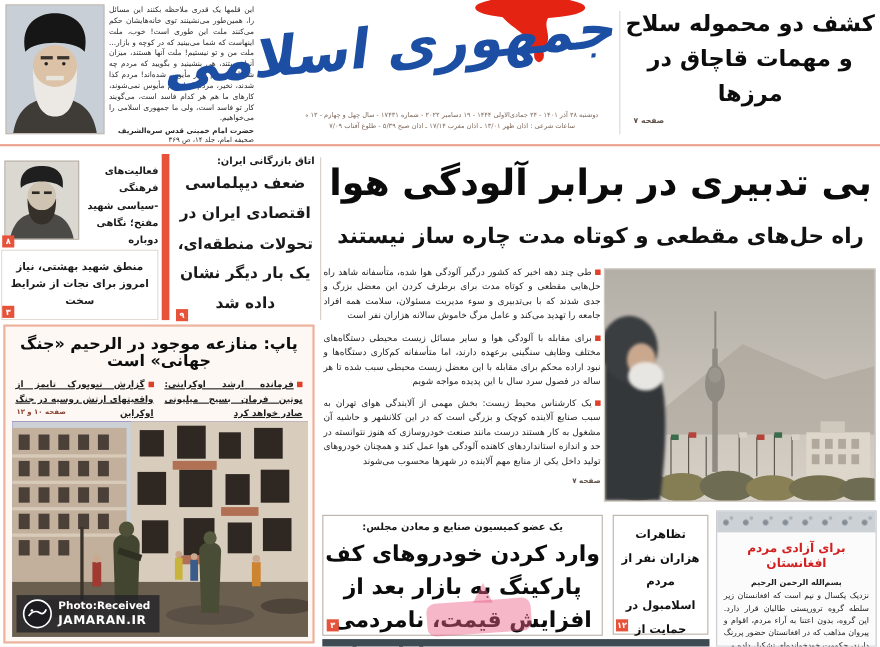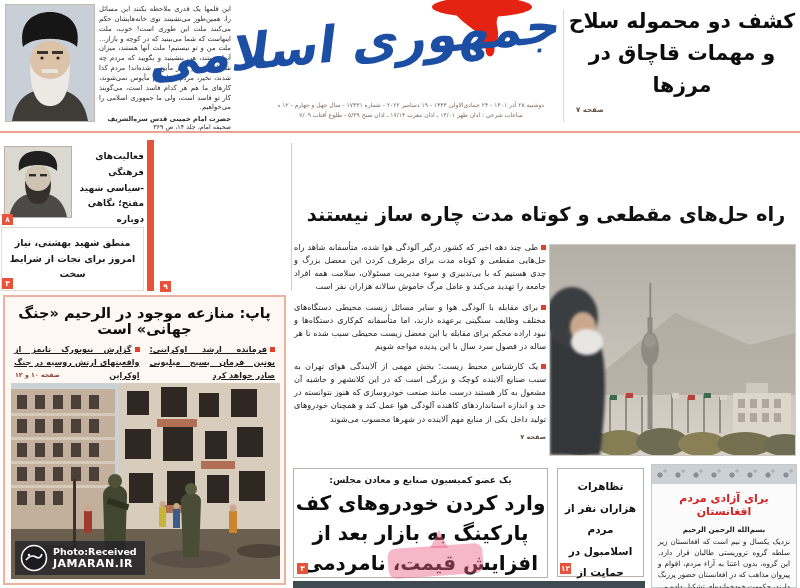--- a/index.html
+++ b/index.html
@@ -182,27 +182,32 @@
   <div class="badge badge-mofatteh">۸</div>
 
   <div class="abs beheshti-box">
     <div class="beheshti-title">منطق شهید بهشتی، نیاز امروز برای نجات از شرایط سخت</div>
     <div class="beheshti-byline">غلامرضا بنی‌اسدی</div>
   </div>
   <div class="badge badge-beheshti">۳</div>
 
   <div class="abs red-vbar"></div>
 
+  <div class="abs chamber">
+    <div class="chamber-kicker">اتاق بازرگانی ایران:</div>
+    <div class="chamber-title">ضعف دیپلماسی اقتصادی ایران در تحولات منطقه‌ای، یک بار دیگر نشان داده شد</div>
+  </div>
   <div class="badge badge-chamber">۹</div>
 
   <div class="abs vline-mid"></div>
 
+  <div class="abs lead-headline">بی تدبیری در برابر آلودگی هوا</div>
   <div class="abs lead-sub">راه حل‌های مقطعی و کوتاه مدت چاره ساز نیستند</div>
   <div class="abs lead-body">
-    <p class="bullet">طی چند دهه اخیر که کشور درگیر آلودگی هوا شده، متأسفانه شاهد راه حل‌هایی مقطعی و کوتاه مدت برای برطرف کردن این معضل بزرگ و جدی هستیم که با بی‌تدبیری و سوء مدیریت مسئولان، سلامت همه افراد جامعه را تهدید می‌کند و عامل مرگ خاموش سالانه هزاران نفر است</p>
+    <p class="bullet">طی چند دهه اخیر که کشور درگیر آلودگی هوا شده، متأسفانه شاهد راه حل‌هایی مقطعی و کوتاه مدت برای برطرف کردن این معضل بزرگ و جدی شدند که با بی‌تدبیری و سوء مدیریت مسئولان، سلامت همه افراد جامعه را تهدید می‌کند و عامل مرگ خاموش سالانه هزاران نفر است</p>
     <p class="bullet">برای مقابله با آلودگی هوا و سایر مسائل زیست محیطی دستگاه‌های مختلف وظایف سنگینی برعهده دارند، اما متأسفانه کم‌کاری دستگاه‌ها و نبود اراده محکم برای مقابله با این معضل زیست محیطی سبب شده تا هر ساله در فصول سرد سال با این پدیده مواجه شویم</p>
     <p class="bullet">یک کارشناس محیط زیست: بخش مهمی از آلایندگی هوای تهران به سبب صنایع آلاینده کوچک و بزرگی است که در این کلانشهر و حاشیه آن مشغول به کار هستند درست مانند صنعت خودروسازی که هنوز نتوانسته در حد و اندازه استانداردهای کاهنده آلودگی هوا عمل کند و همچنان خودروهای تولید داخل یکی از منابع مهم آلاینده در شهرها محسوب می‌شوند</p>
     <div class="lead-pageref">صفحه ۷</div>
   </div>
 
   <div class="abs lead-photo">
     <svg width="245" height="210" viewBox="0 0 245 210">
       <defs>
         <linearGradient id="sky" x1="0" y1="0" x2="0" y2="1">
           <stop offset="0" stop-color="#b3aea6"></stop>

